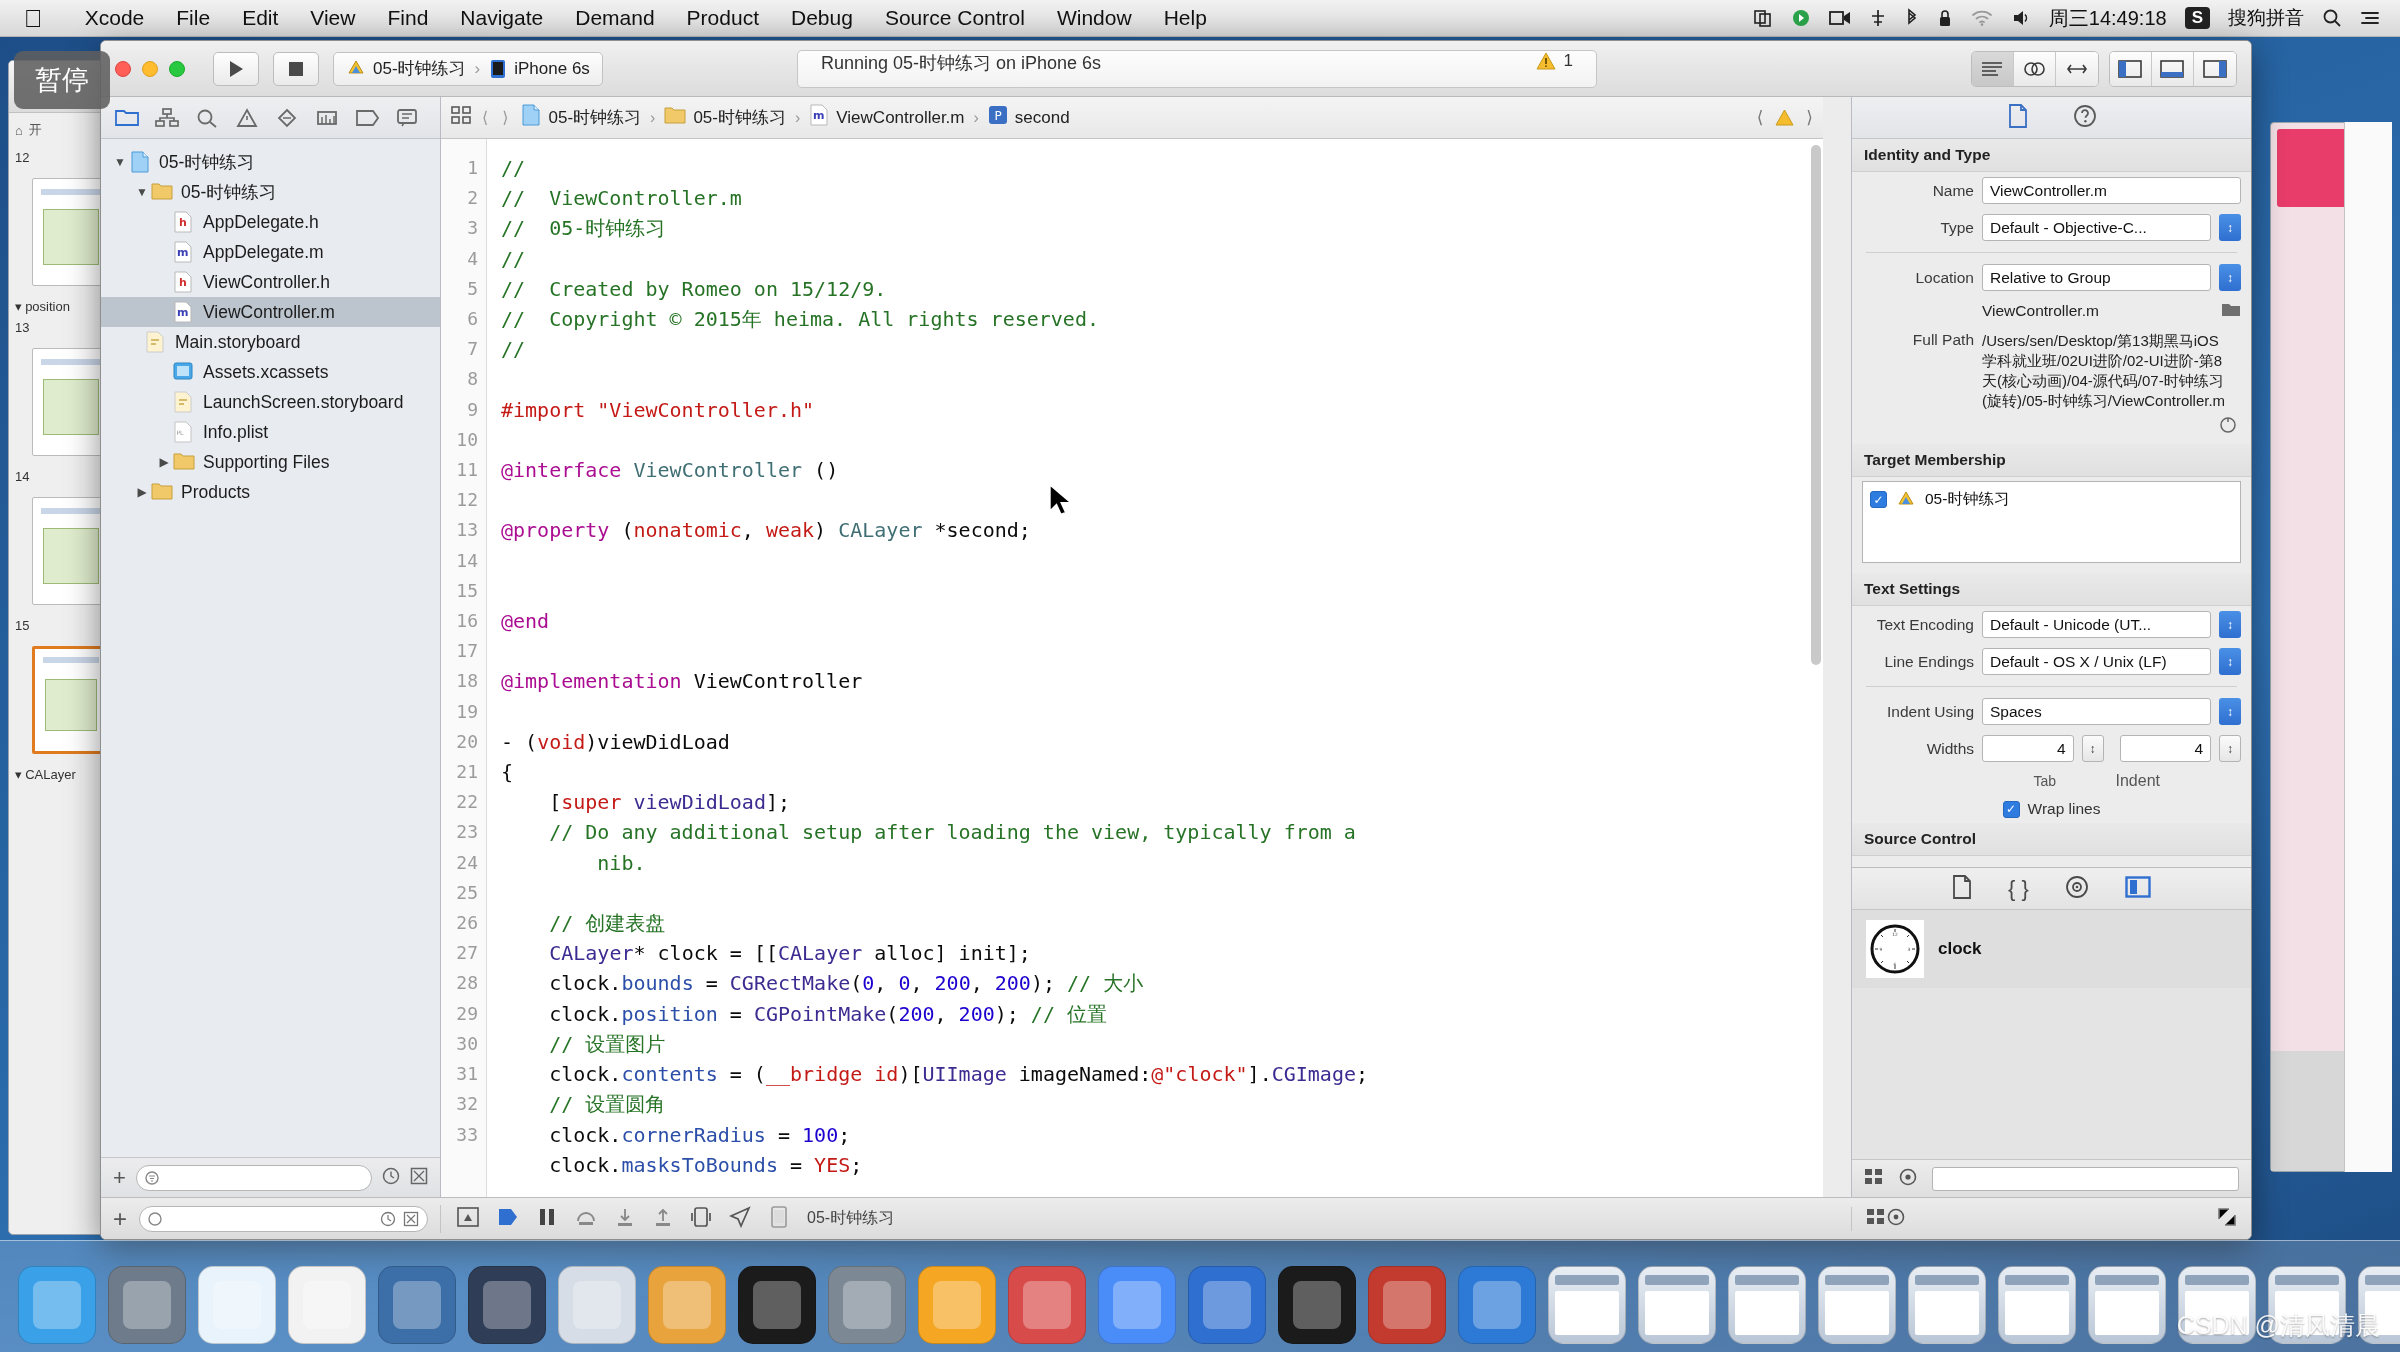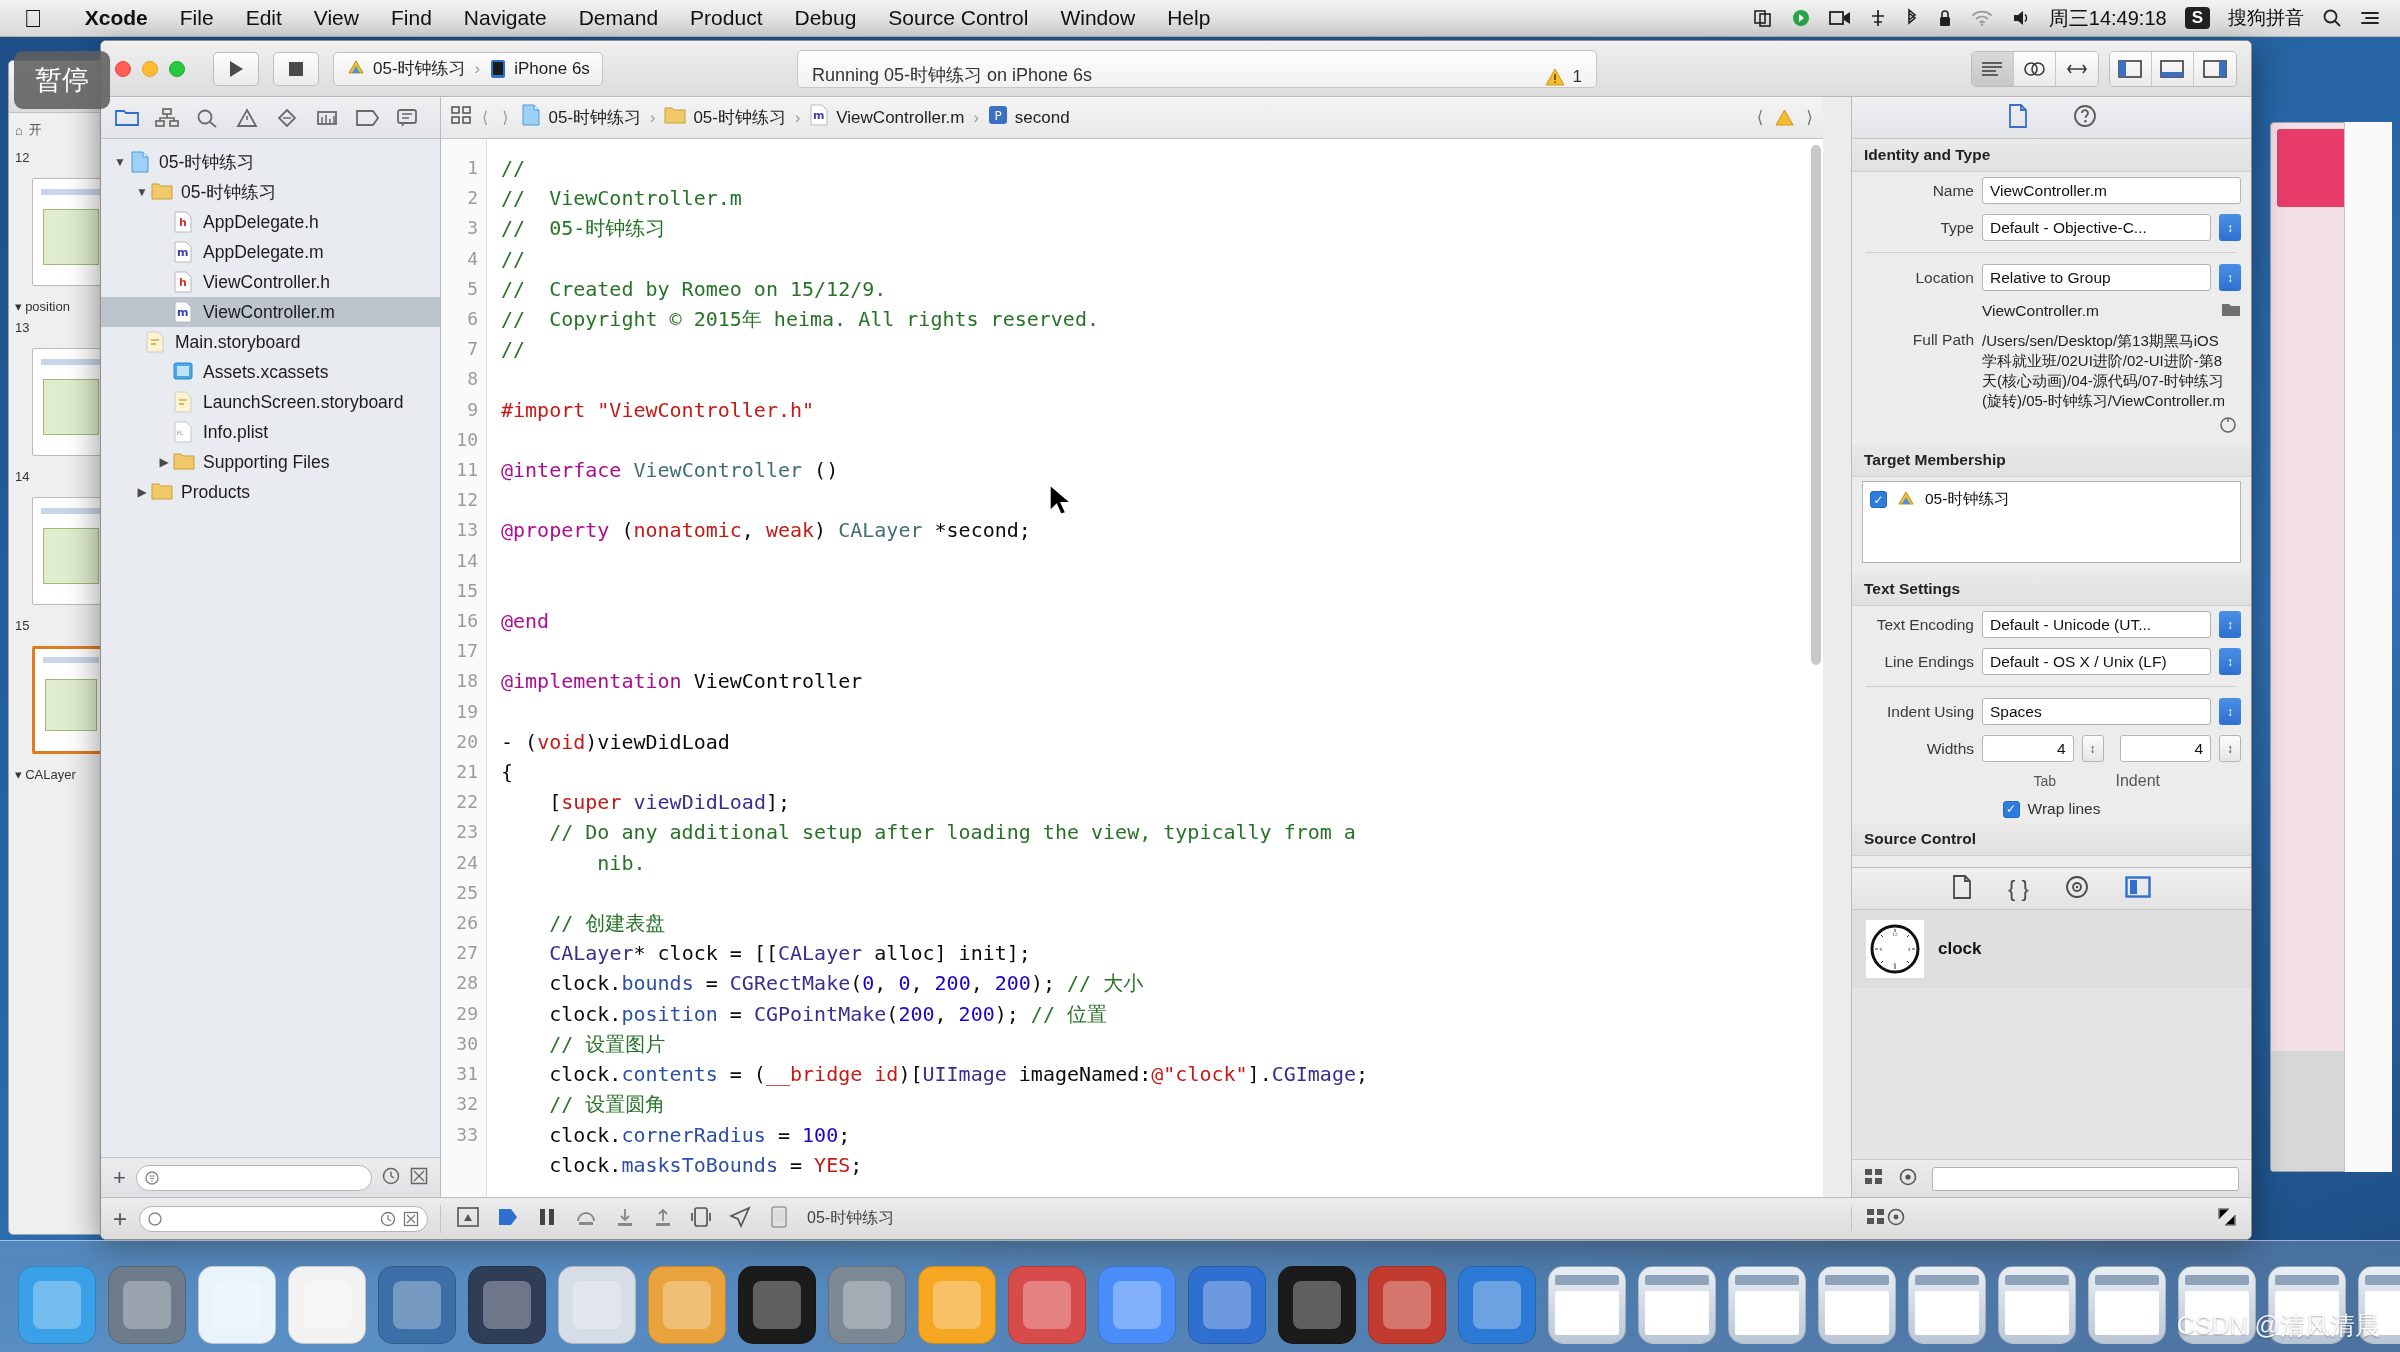--- a/index.html
+++ b/index.html
@@ -20,21 +20,21 @@
   
   .menubar {
     position: absolute; left:0; top:0; width: 2400px; height: 37px;
     background: linear-gradient(180deg,#f2f2f2 0%, #e3e3e3 55%, #d8d8d8 100%);
     border-bottom: 1px solid #b5b5b5;
     display: flex; align-items: center;
     font-size: 21px; color: #111;
   }
   .menubar .apple { margin: 0 26px 0 24px; font-size: 25px; line-height: 1; }
   .menubar .mi { padding: 0 16px; white-space: nowrap; }
-  .menubar .mi.bold { font-weight: bold; }
+  .menubar .mi.bold { font-weight: normal; }
   .menubar .right { margin-left: auto; display: flex; align-items: center; gap: 18px; padding-right: 20px; }
   .menubar .right .ic { font-size: 20px; color: #222; line-height: 1; }
   .menubar .clock-txt { font-size: 20px; }
 
   svg.mbi { display:block; }
 
   
   .bgwin-left {
     position: absolute; left: 8px; top: 60px; width: 125px; height: 1175px;
     background: #efefef; border: 1px solid #9aa4ae; border-radius: 5px;
@@ -99,21 +99,21 @@
     height: 34px; display:flex; align-items:center; gap: 7px;
     padding: 0 12px; background: linear-gradient(180deg,#fdfdfd,#ededed);
     border: 1px solid #c2c2c2; border-radius: 5px; font-size: 17px; color: #222;
     white-space: nowrap;
   }
   .scheme .sep { color:#999; margin: 0 2px; }
   .statusbar {
     flex: 0 1 800px; margin: 0 auto; height: 38px;
     background: linear-gradient(180deg,#fdfdfd,#f2f2f2);
     border: 1px solid #c6c6c6; border-radius: 5px;
-    display:flex; align-items:flex-end; padding: 0 14px;
+    display:flex; align-items:flex-start; padding: 0 23px;
     font-size: 18px; color:#333; position: relative;
   }
   .statusbar .warn { margin-left:auto; display:flex; align-items:center; gap:7px; font-size:17px; }
   .tb-right { margin-left: auto; display: flex; gap: 10px; align-items: center; }
   .seg { display:flex; border:1px solid #bdbdbd; border-radius:5px; overflow:hidden; }
   .seg > div { width: 42px; height: 34px; background:linear-gradient(180deg,#fdfdfd,#e9e9e9); display:flex;align-items:center;justify-content:center; border-right:1px solid #c9c9c9;}
   .seg > div:last-child{border-right:none;}
   .seg > div.on { background: linear-gradient(180deg,#d9d9d9,#c8c8c8); }
 
   

